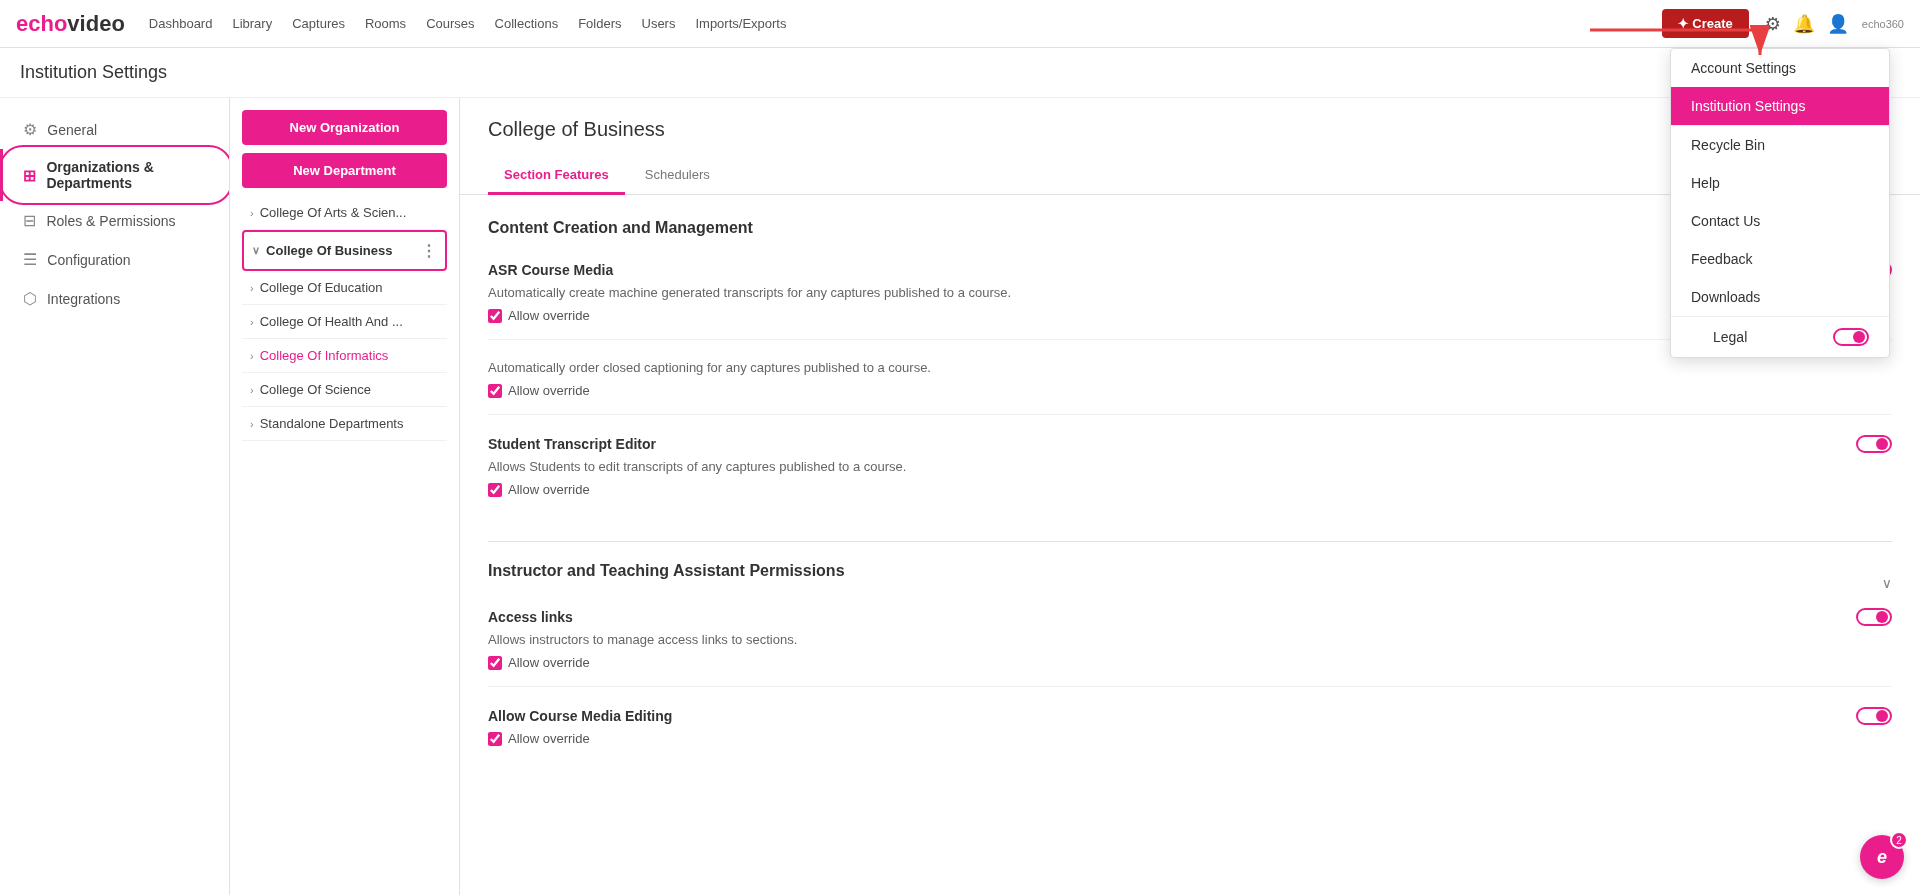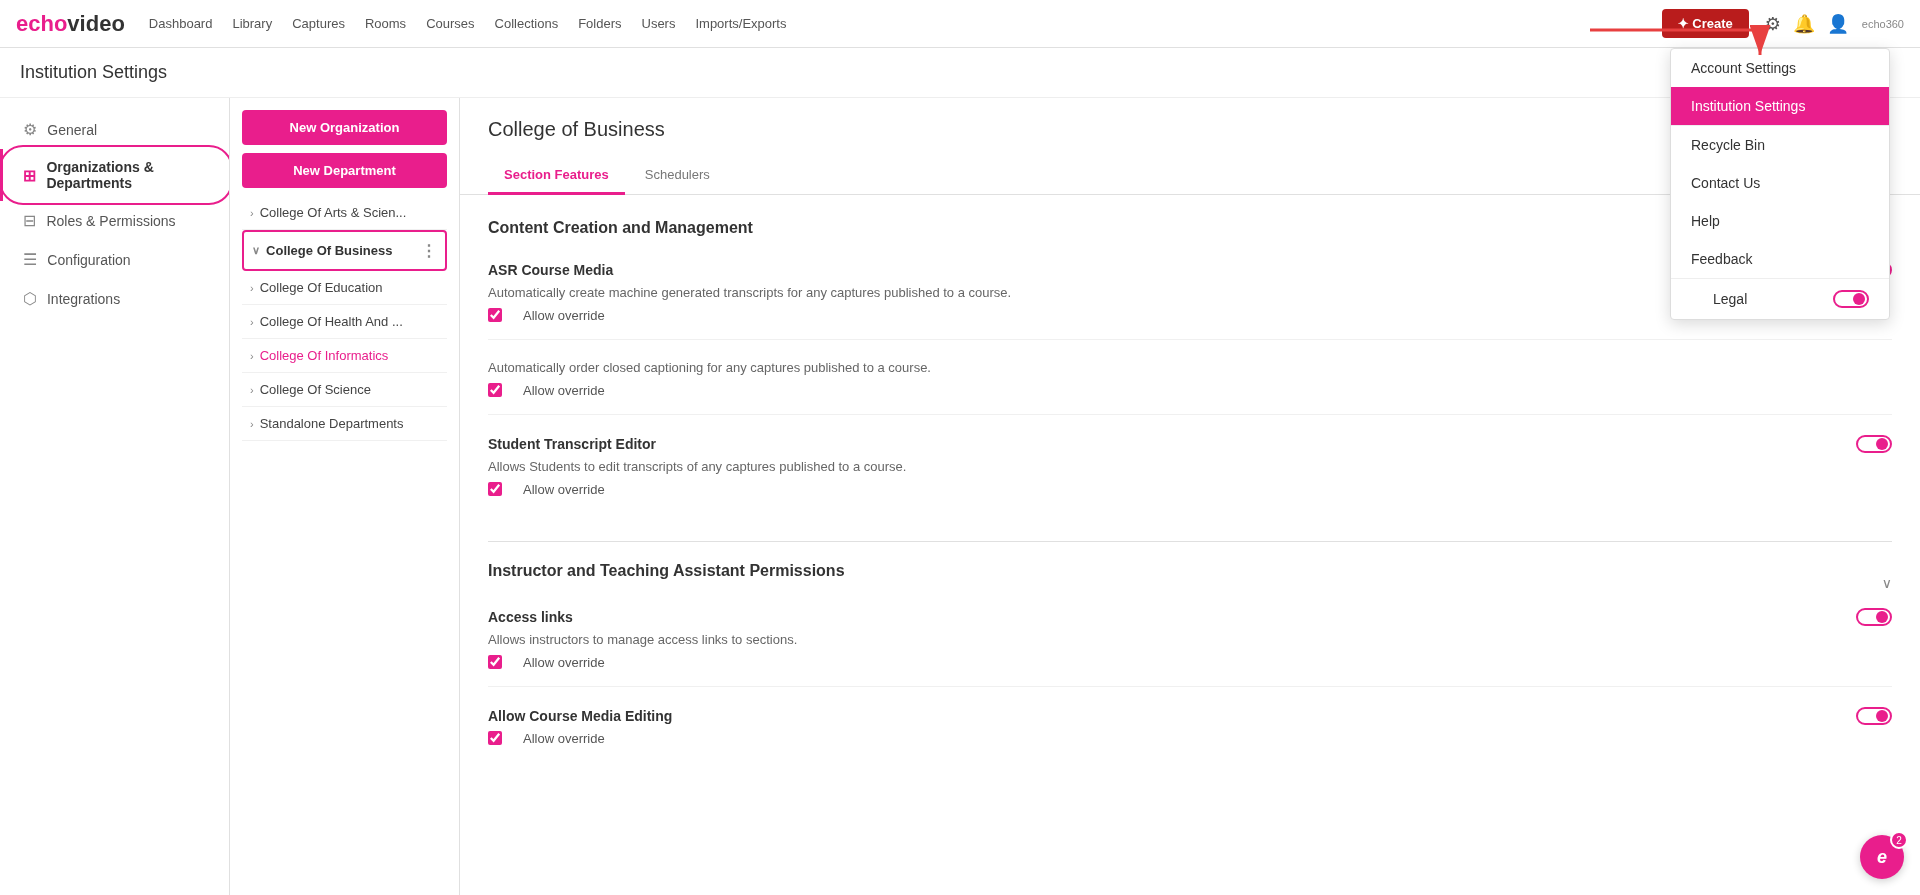--- a/index.html
+++ b/index.html
@@ -138,21 +138,21 @@
       font-weight: 600;
       color: #333;
       margin-bottom: 16px;
       padding-bottom: 8px;
     }
     .feature-item { margin-bottom: 20px; padding-bottom: 16px; border-bottom: 1px solid #f0f0f0; }
     .feature-item:last-child { border-bottom: none; }
     .feature-row { display: flex; align-items: center; justify-content: space-between; margin-bottom: 6px; }
     .feature-name { font-size: 14px; font-weight: 600; color: #333; }
     .feature-desc { font-size: 13px; color: #666; margin-bottom: 8px; }
-    .allow-override { display: flex; align-items: flex-start; gap: 21px; font-size: 13px; color: #555; }
+    .allow-override { display: flex; align-items: center; gap: 6px; font-size: 13px; color: #555; }
     .checkbox { width: 14px; height: 14px; accent-color: #e91e8c; cursor: pointer; }
 
     .caption-settings-btn {
       background: #e91e8c;
       color: #fff;
       border: none;
       border-radius: 4px;
       padding: 5px 12px;
       font-size: 12px;
       font-weight: 600;
@@ -454,23 +454,24 @@
     </div>
 
   </div>
 </div>
 
 <div class="dropdown-overlay">
   <div class="dropdown-item">Account Settings</div>
   <div class="dropdown-item active-dd">Institution Settings</div>
   <hr class="dropdown-divider">
   <div class="dropdown-item">Recycle Bin</div>
+  <div class="dropdown-item">Help</div>
   <div class="dropdown-item">Contact Us</div>
-  <div class="dropdown-item">Help</div>
   <div class="dropdown-item">Feedback</div>
+  <div class="dropdown-item">Downloads</div>
   <hr class="dropdown-divider">
   <div class="dropdown-item">
     <div class="dropdown-item-row">
       <span>Legal</span>
       <div class="toggle" style="width:36px;height:18px;">
         <div class="toggle-track">
           <div class="toggle-thumb"></div>
         </div>
       </div>
     </div>

